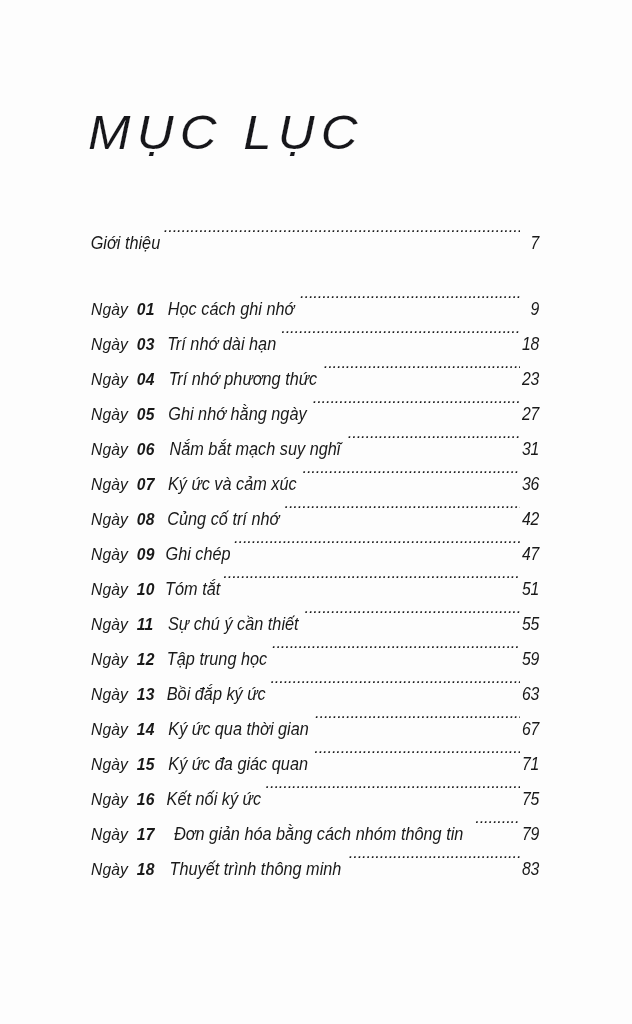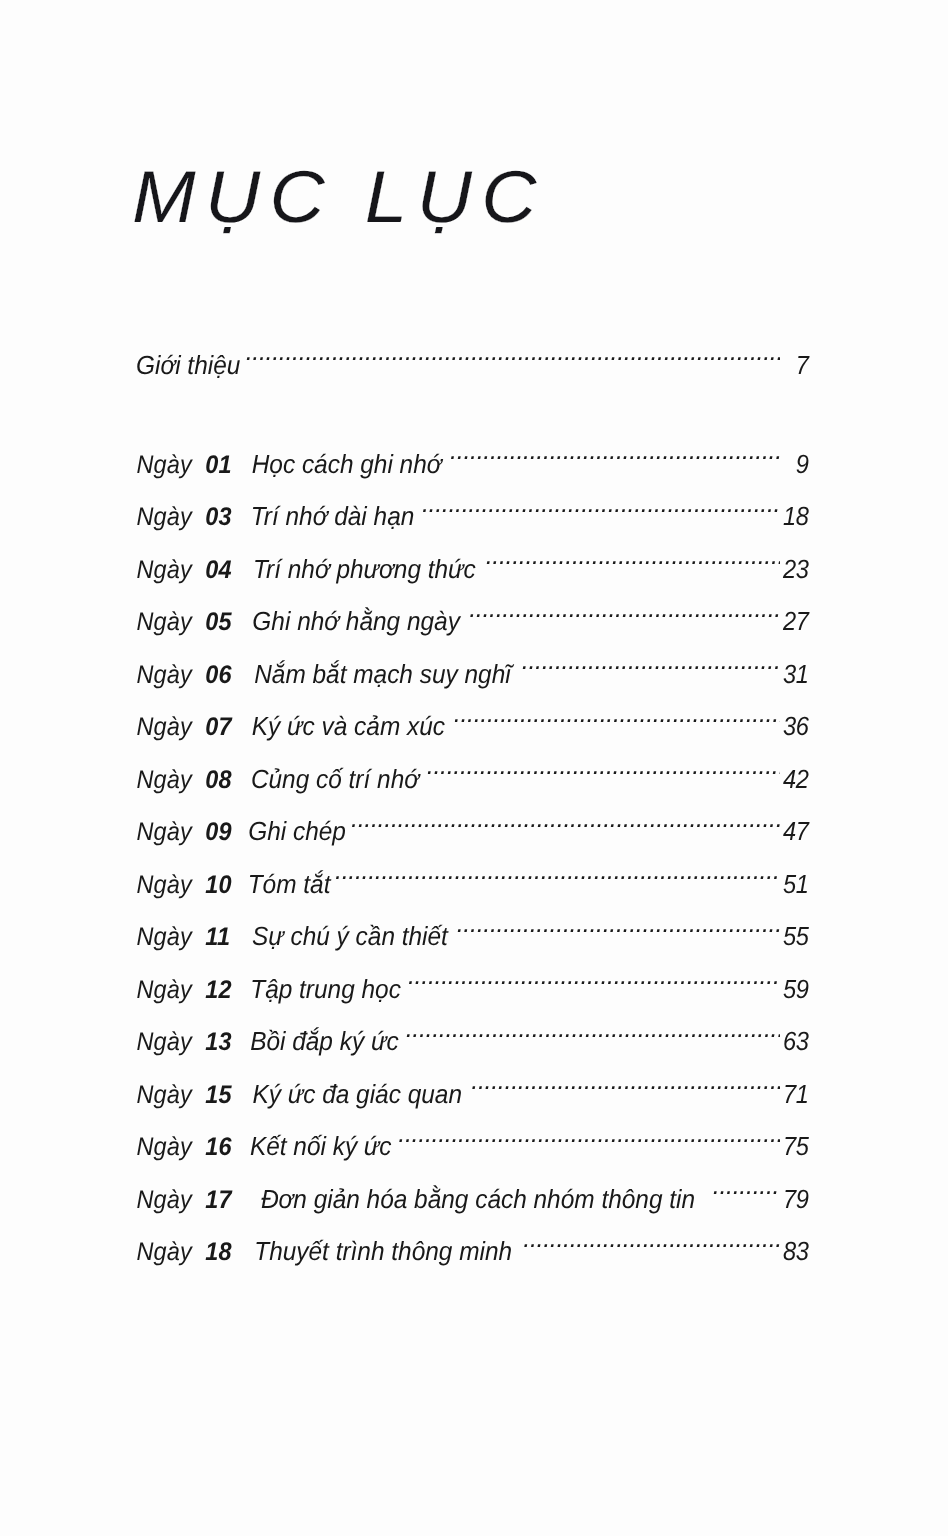--- a/index.html
+++ b/index.html
@@ -41,21 +41,21 @@
   
   .toc-list {
     position: absolute;
     left: 88px;
     top: 226px;
     width: 452px;
   }
 
   .toc-row {
     display: flex;
-    align-items: center;
+    align-items: flex-start;
     height: 35px;
     color: #191919;
     font-size: 17.5px;
     line-height: 35px;
     white-space: nowrap;
   }
 
   
   .toc-row.intro {
     margin-bottom: 31px;
@@ -246,20 +246,29 @@
   <div class="toc-row">
     <span class="row-day">
       <span class="day-word">Ngày&nbsp;</span>
       <span class="day-num">13</span>
     </span>
     <span class="row-title">Bồi đắp ký ức</span>
     <span class="row-leader"></span>
     <span class="row-page">63</span>
   </div>
 
+  <div class="toc-row">
+    <span class="row-day">
+      <span class="day-word">Ngày&nbsp;</span>
+      <span class="day-num">14</span>
+    </span>
+    <span class="row-title">Ký ức qua thời gian </span>
+    <span class="row-leader"></span>
+    <span class="row-page">67</span>
+  </div>
 
   <div class="toc-row">
     <span class="row-day">
       <span class="day-word">Ngày&nbsp;</span>
       <span class="day-num">15</span>
     </span>
     <span class="row-title">Ký ức đa giác quan </span>
     <span class="row-leader"></span>
     <span class="row-page">71</span>
   </div>

